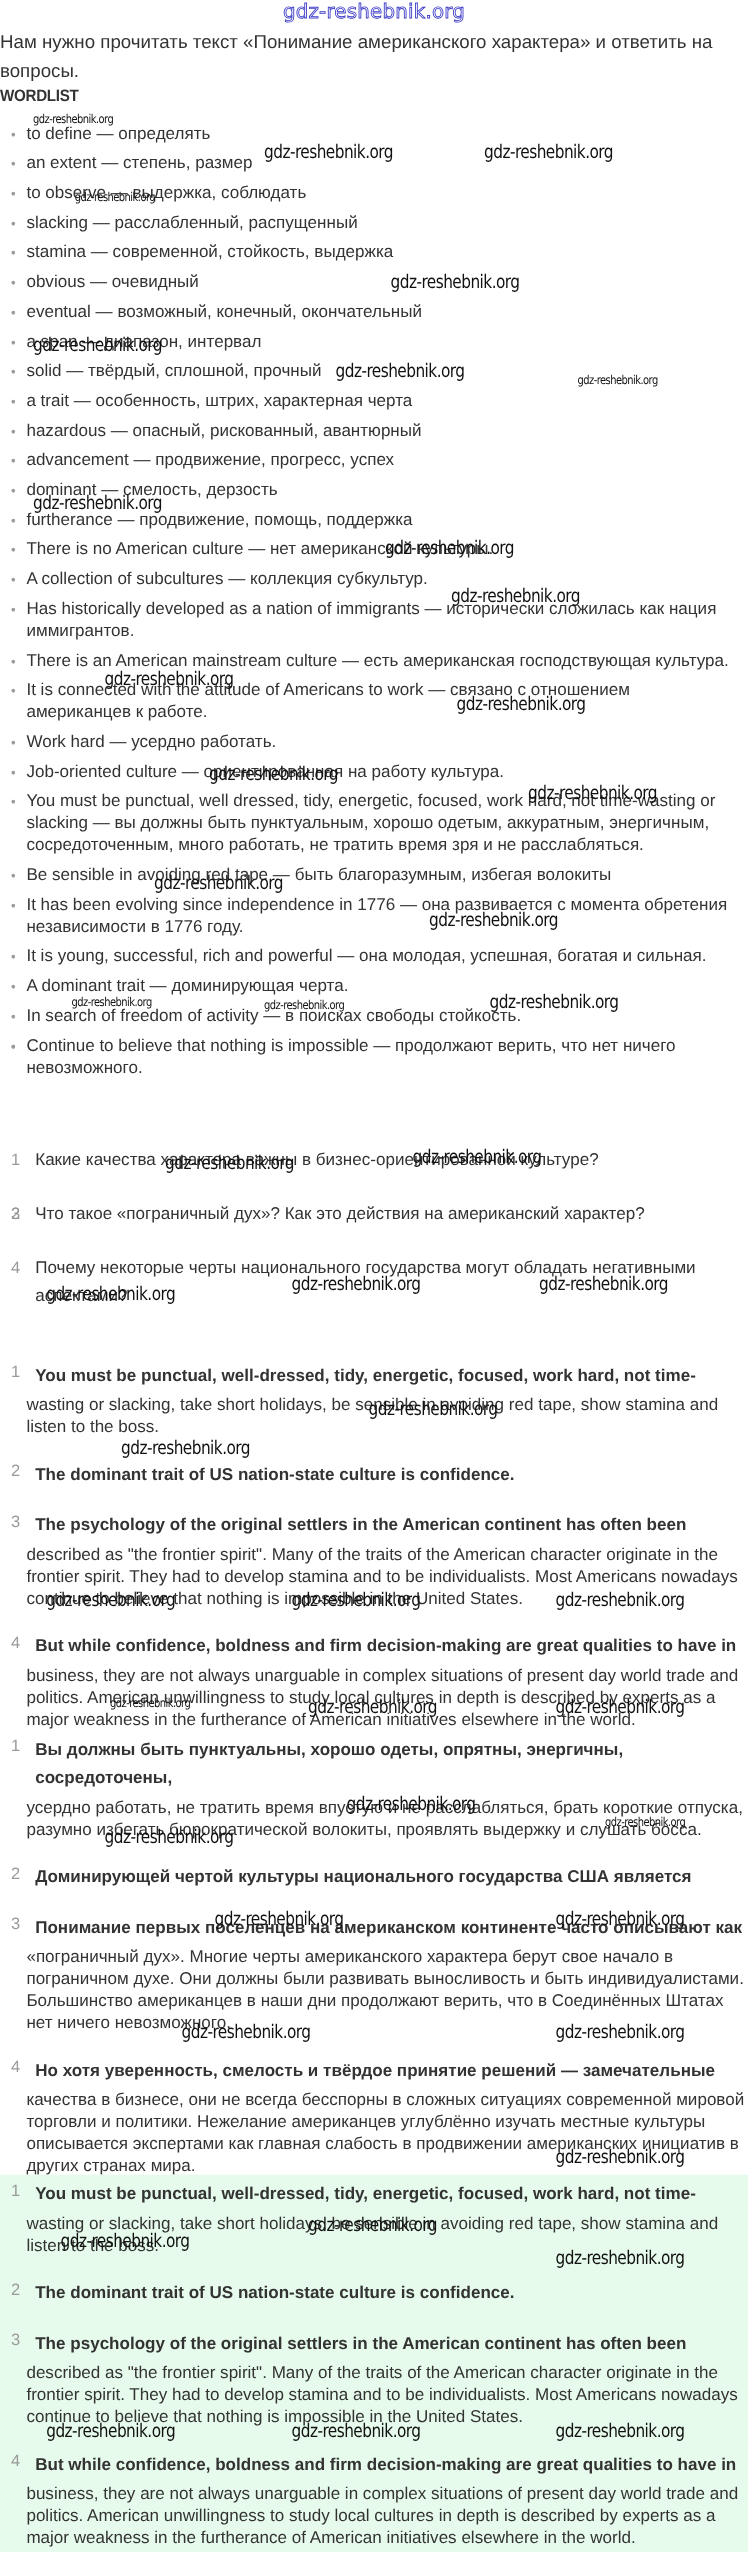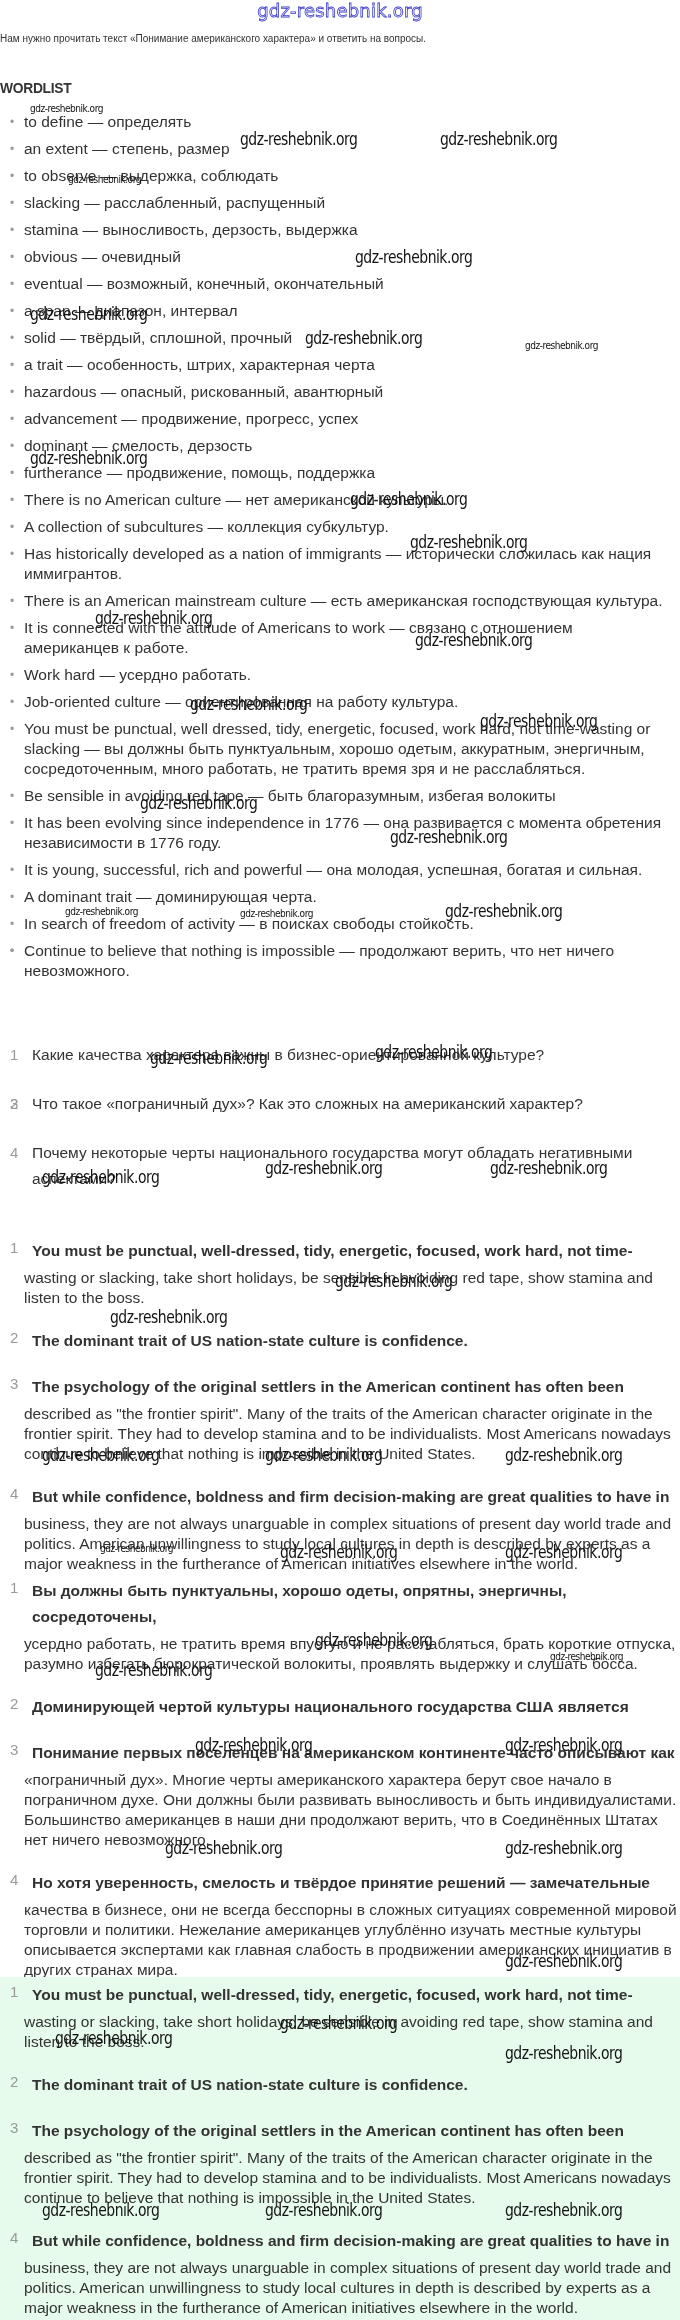--- a/index.html
+++ b/index.html
@@ -12,21 +12,21 @@
     color: #2b2b2b;
   }
   .site-logo {
     position: absolute; top: 0; left: 0; width: 680px; height: 24px;
     text-align: center; line-height: 22px; font-size: 18px;
     color: #ffffff; -webkit-text-stroke: 0.8px #3a3ac8;
     font-family: "DejaVu Sans", sans-serif; letter-spacing: 0.2px;
   }
   .intro {
     position: absolute; top: 26px; left: 0; width: 670px;
-    font-size: 10px; line-height: 26px; color: #333;
+    font-size: 17px; line-height: 26px; color: #333;
   }
   .wordlist-heading {
     position: absolute; top: 79px; left: 0;
     font-size: 15px; font-weight: bold; color: #333;
     letter-spacing: -0.3px; transform: scaleX(0.92); transform-origin: left;
   }
   .wordlist {
     position: absolute; top: 112px; left: 0; width: 670px; margin: 0; padding: 0;
     list-style: none;
   }
@@ -64,21 +64,21 @@
 <div class="site-logo">gdz-reshebnik.org</div>
 
 <div class="intro">Нам нужно прочитать текст «Понимание американского характера» и ответить на вопросы.</div>
 
 <div class="wordlist-heading">WORDLIST</div>
 <ul class="wordlist" id="wordlist">
     <li><span class="bullet">•</span><span>to define — определять</span></li>
     <li><span class="bullet">•</span><span>an extent — степень, размер</span></li>
     <li><span class="bullet">•</span><span>to observe — выдержка, соблюдать</span></li>
     <li><span class="bullet">•</span><span>slacking — расслабленный, распущенный</span></li>
-    <li><span class="bullet">•</span><span>stamina — выносливость, дерзость, выдержка</span></li>
+    <li><span class="bullet">•</span><span>stamina — современной, стойкость, выдержка</span></li>
     <li><span class="bullet">•</span><span>obvious — очевидный</span></li>
     <li><span class="bullet">•</span><span>eventual — возможный, конечный, окончательный</span></li>
     <li><span class="bullet">•</span><span>a span — диапазон, интервал</span></li>
     <li><span class="bullet">•</span><span>solid — твёрдый, сплошной, прочный</span></li>
     <li><span class="bullet">•</span><span>a trait — особенность, штрих, характерная черта</span></li>
     <li><span class="bullet">•</span><span>hazardous — опасный, рискованный, авантюрный</span></li>
     <li><span class="bullet">•</span><span>advancement — продвижение, прогресс, успех</span></li>
     <li><span class="bullet">•</span><span>dominant — смелость, дерзость</span></li>
     <li><span class="bullet">•</span><span>furtherance — продвижение, помощь, поддержка</span></li>
     <li><span class="bullet">•</span><span>There is no American culture — нет американской культуры.</span></li>
@@ -94,21 +94,21 @@
     <li><span class="bullet">•</span><span>It is young, successful, rich and powerful — она молодая, успешная, богатая и сильная.</span></li>
     <li><span class="bullet">•</span><span>A dominant trait — доминирующая черта.</span></li>
     <li><span class="bullet">•</span><span>In search of freedom of activity — в поисках свободы стойкость.</span></li>
     <li><span class="bullet">•</span></li>
     <li><span class="bullet">•</span><span>Continue to believe that nothing is impossible — продолжают верить, что нет ничего невозможного.</span></li>
   </ul>
 
 <div class="section questions" style="top:1042px;" id="questions">
     <div class="qitem"><span class="num">1</span><span>Какие качества характера важны в бизнес-ориентированной культуре?</span></div>
     <div class="qitem"><span class="num">2</span></div>
-    <div class="qitem"><span class="num">3</span><span>Что такое «пограничный дух»? Как это сложных на американский характер?</span></div>
+    <div class="qitem"><span class="num">3</span><span>Что такое «пограничный дух»? Как это действия на американский характер?</span></div>
     <div class="qitem"><span class="num">4</span><span>Почему некоторые черты национального государства могут обладать негативными аспектами?</span></div>
   </div>
 
 <div class="section answers" style="top:1238px;" id="answers-en">
     <div class="qitem">
       <span class="num">1</span>
       <span class="first">You must be punctual, well-dressed, tidy, energetic, focused, work hard, not time-</span>
       <span class="rest">wasting or slacking, take short holidays, be sensible in avoiding red tape, show stamina and listen to the boss.</span>
     </div>
     <div class="qitem">

